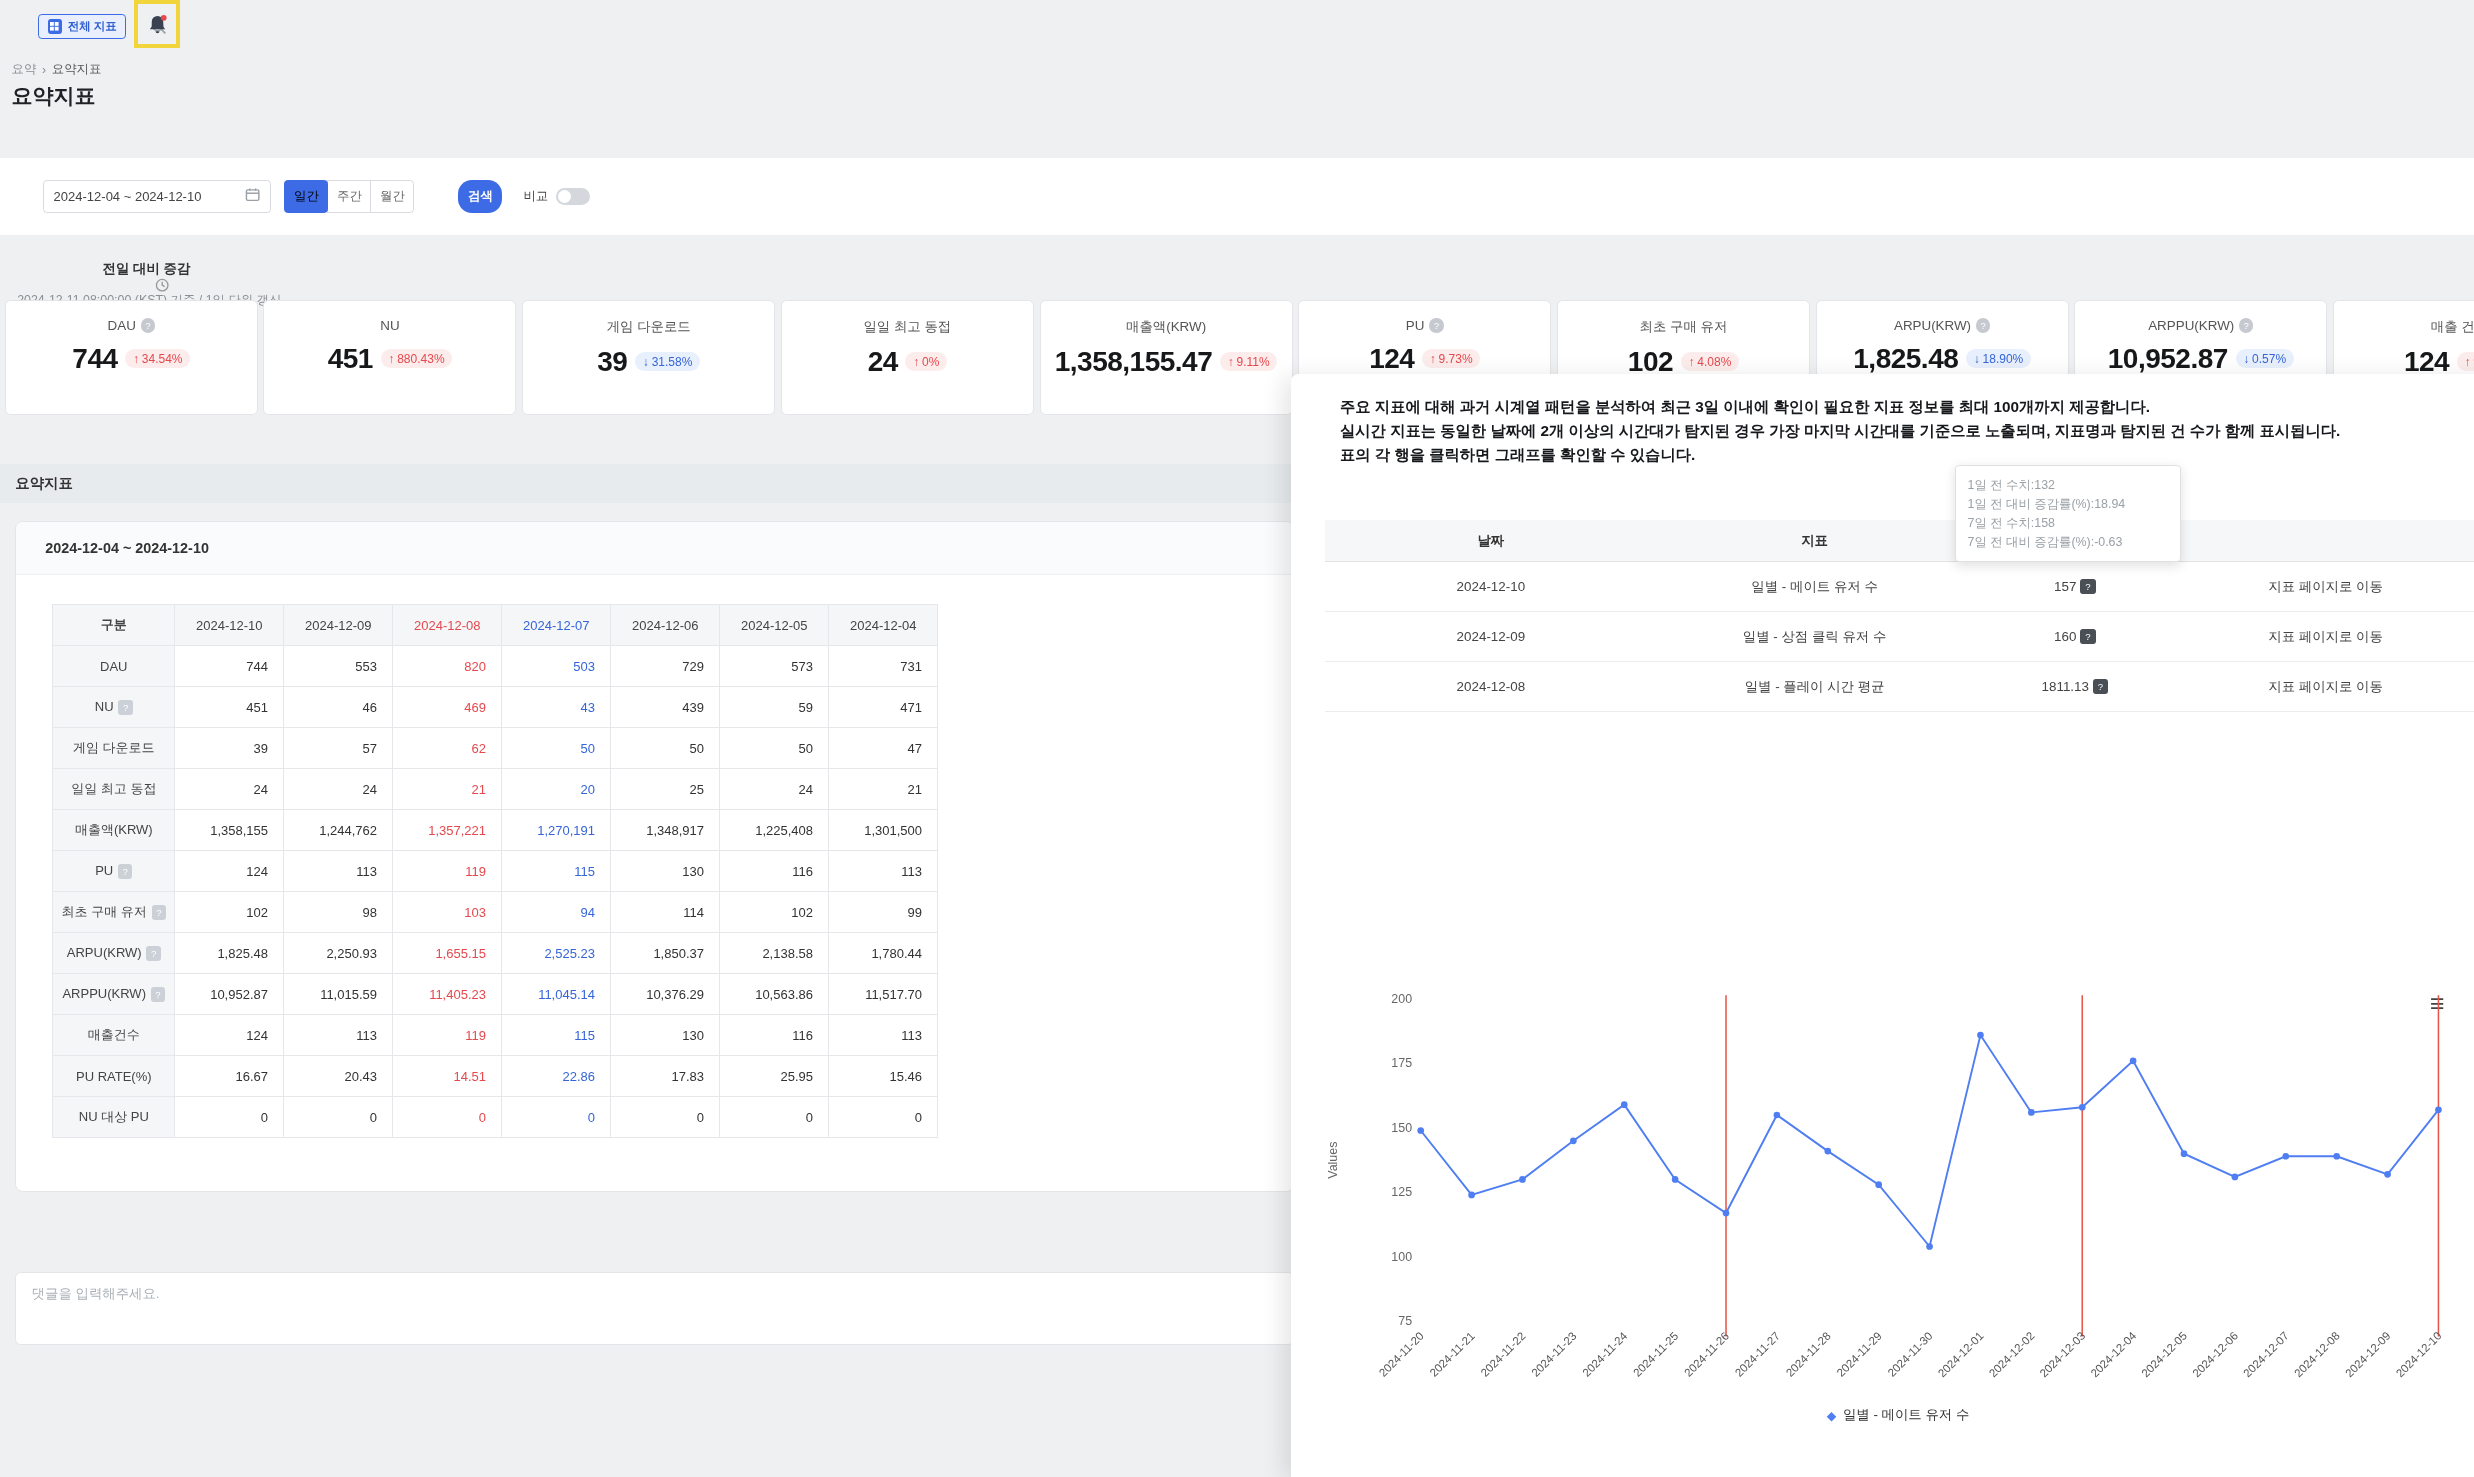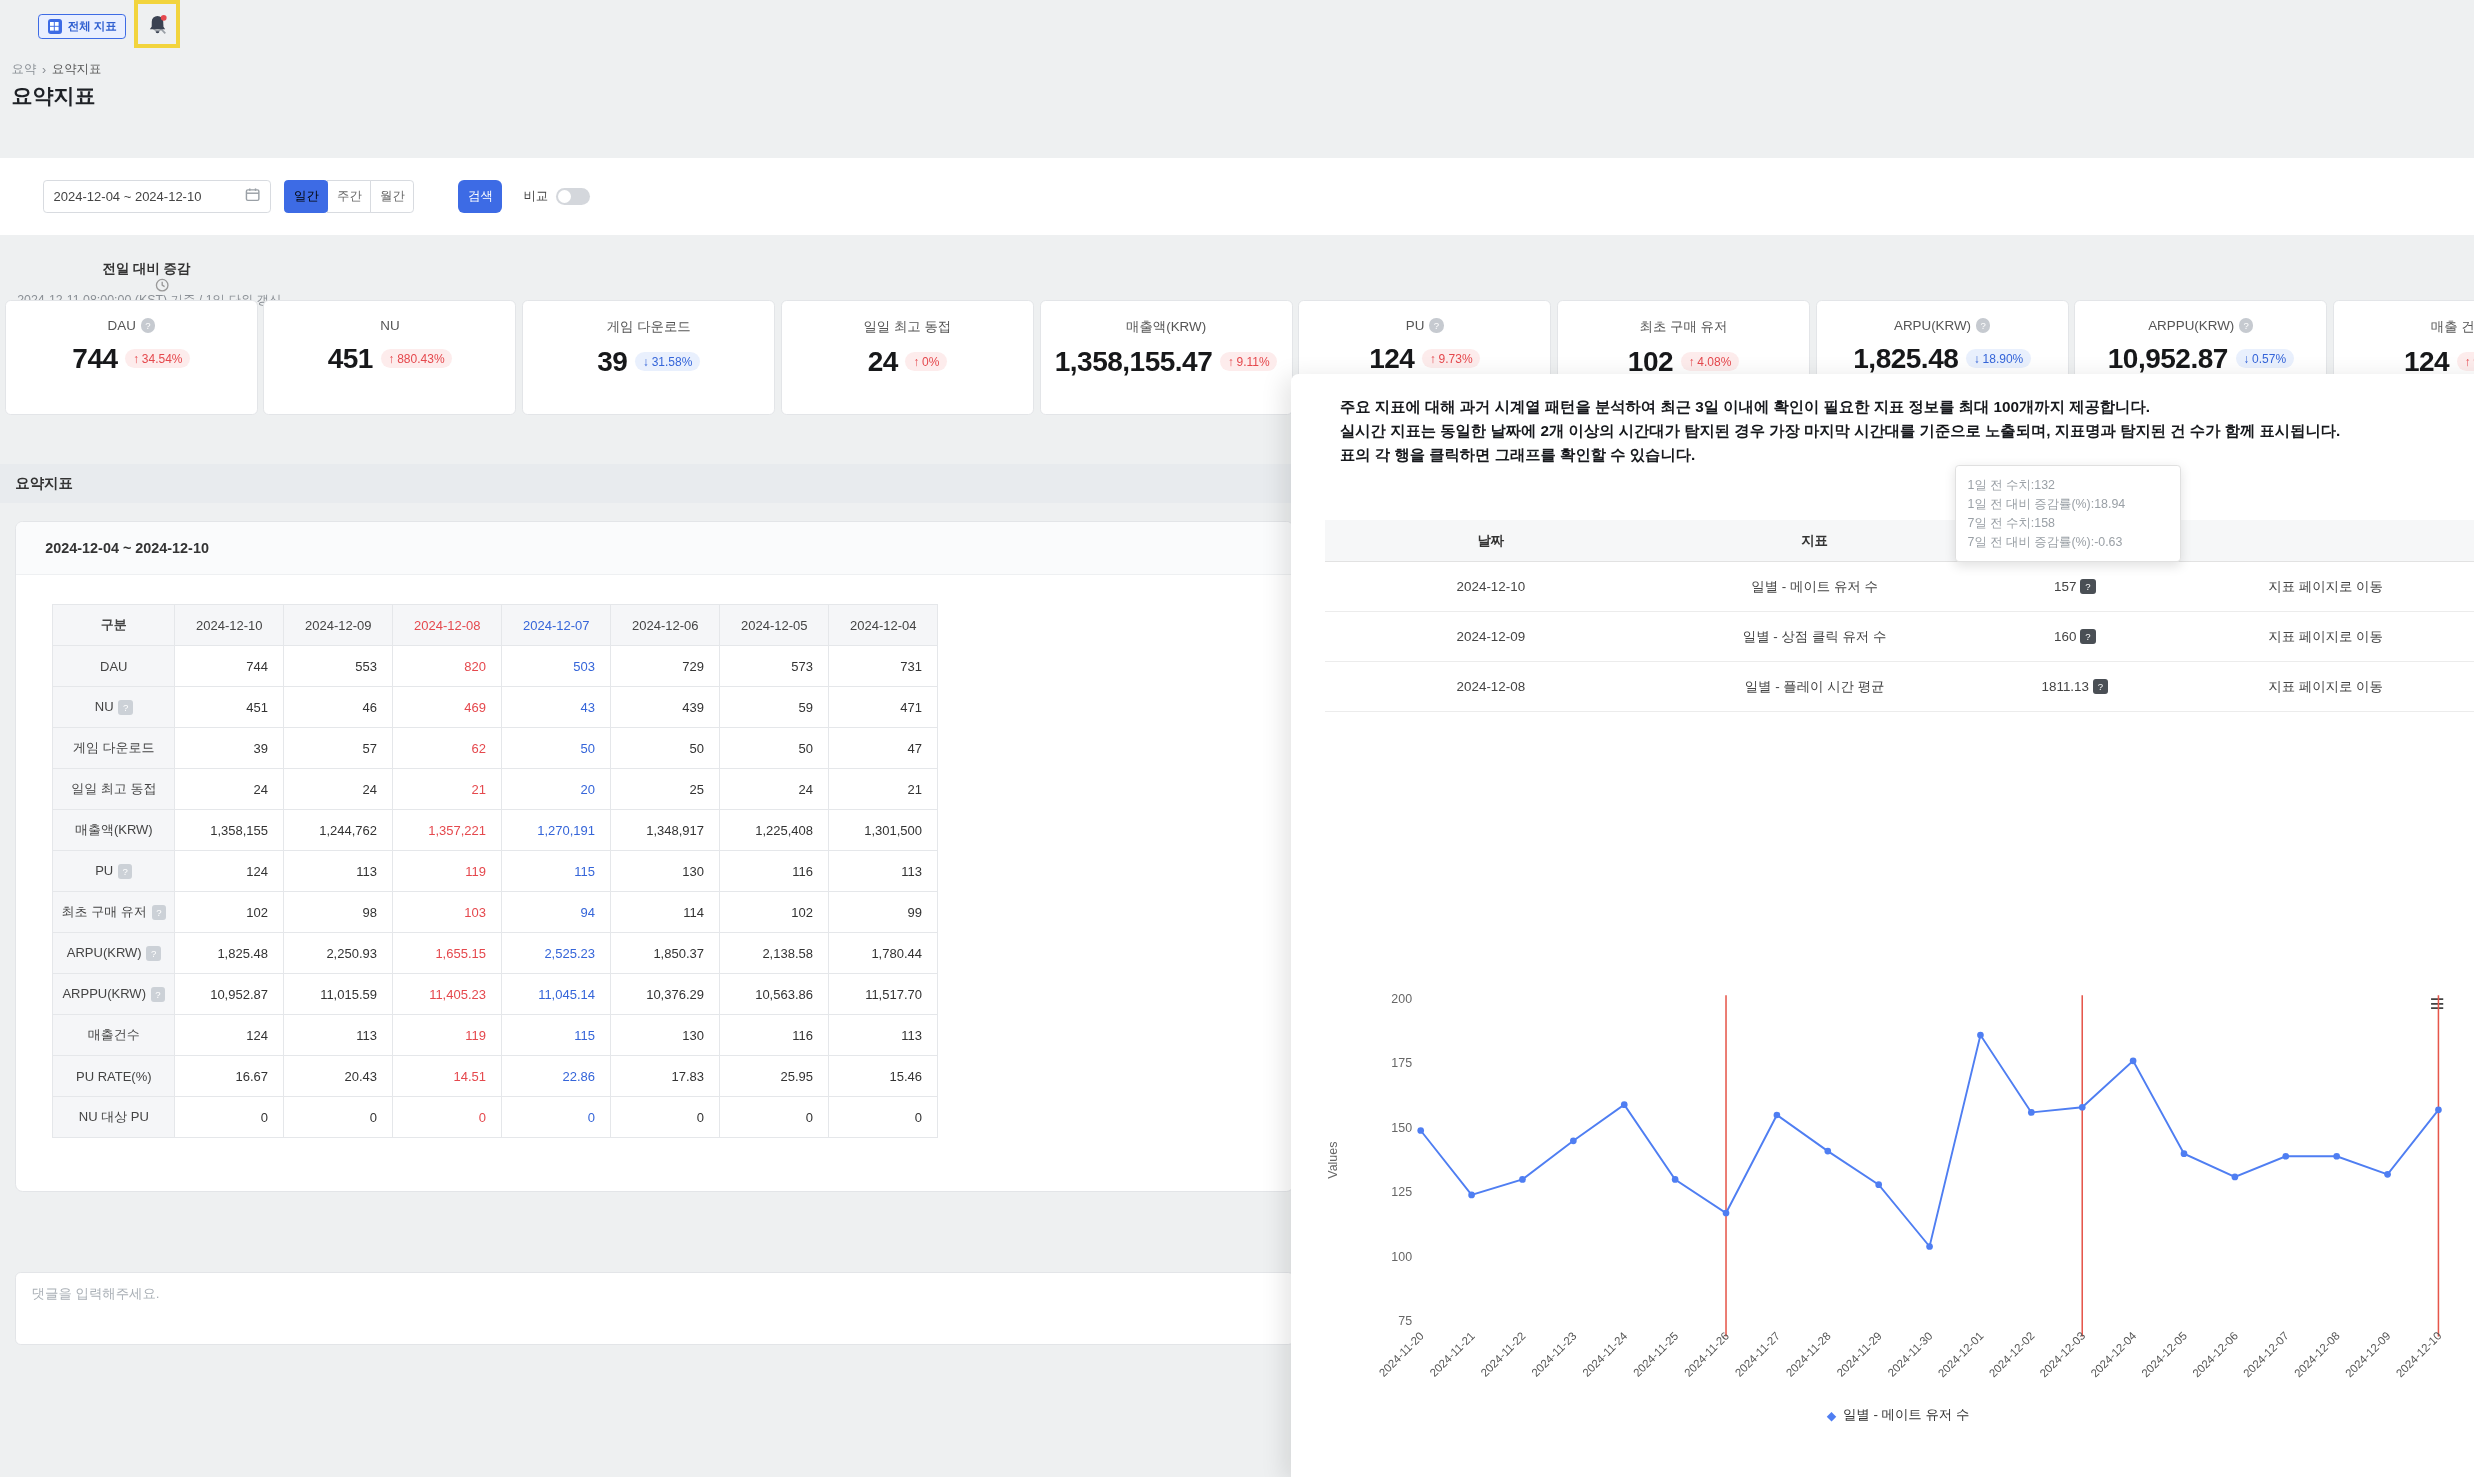--- a/index.html
+++ b/index.html
@@ -24,22 +24,22 @@
   .filter-inner{position:absolute;left:43px;top:22px;display:flex;align-items:center;}
   .date-input{width:228px;height:33px;border:1px solid #d8dbe0;border-radius:3.8px;background:#fff;
         display:flex;align-items:center;padding:0 9.6px;font-size:13px;color:#444;box-sizing:border-box;cursor:pointer;}
   .date-input .val{flex:1;}
   .seg{display:flex;margin-left:13.4px;}
   .seg-btn{width:44px;height:33px;border:1px solid #d8dbe0;background:#fff;color:#666;font-size:12.4px;
         margin-left:-1px;cursor:pointer;font-family:inherit;}
   .seg-btn:first-child{border-radius:3.8px 0 0 3.8px;margin-left:0;}
   .seg-btn:last-child{border-radius:0 3.8px 3.8px 0;}
   .seg-btn.active{background:#3d6be5;border-color:#3d6be5;color:#000000;position:relative;z-index:1;border-radius:3.8px;}
-  .search-btn{margin-left:44px;width:44px;height:33px;background:#3d6be5;color:#fff;border:none;border-radius:6px;
-        font-size:12.4px;cursor:pointer;font-family:inherit;}
+  .search-btn{margin-left:44px;width:44px;height:33px;background:#3d6be5;color:#fff;border:none;border-radius:14px;
+        font-size:12.4px;cursor:pointer;font-family:inherit;font-weight:bold;}
   .compare{margin-left:21px;display:flex;align-items:center;gap:7.7px;font-size:12.4px;color:#444;}
   .toggle{width:34px;height:17px;border-radius:8.6px;background:#d4d7dc;position:relative;cursor:pointer;}
   .toggle .knob{position:absolute;left:1.9px;top:1.9px;width:13.4px;height:13.4px;background:#fff;border-radius:50%;}
   
   .status-line{position:absolute;left:11.5px;top:260px;display:flex;align-items:center;flex-direction:column;}
   .status-label{font-size:13.4px;font-weight:bold;color:#333;}
   .status-clock{margin-left:31px;display:flex;align-items:center;}
   .status-updated{margin-left:5.7px;font-size:12.4px;color:#8a8f95;}
   
   .kpi-row{position:absolute;left:4.8px;top:300px;display:flex;gap:5.7px;width:2470px;overflow:hidden;}

